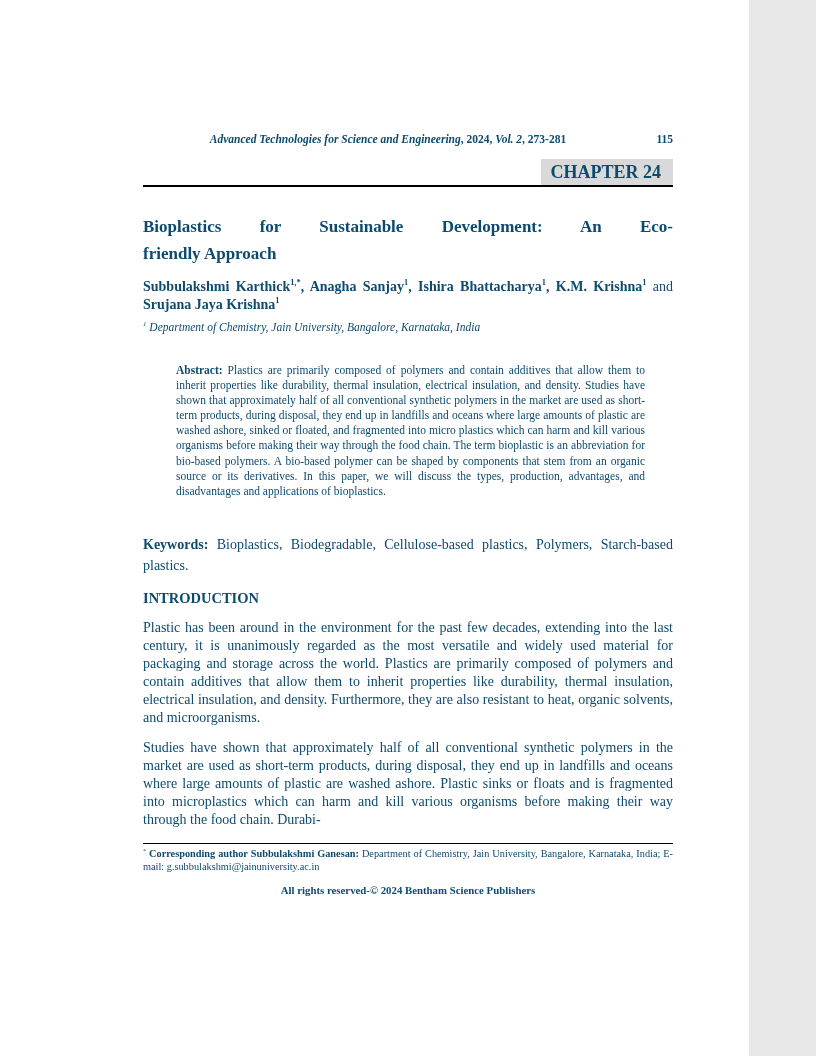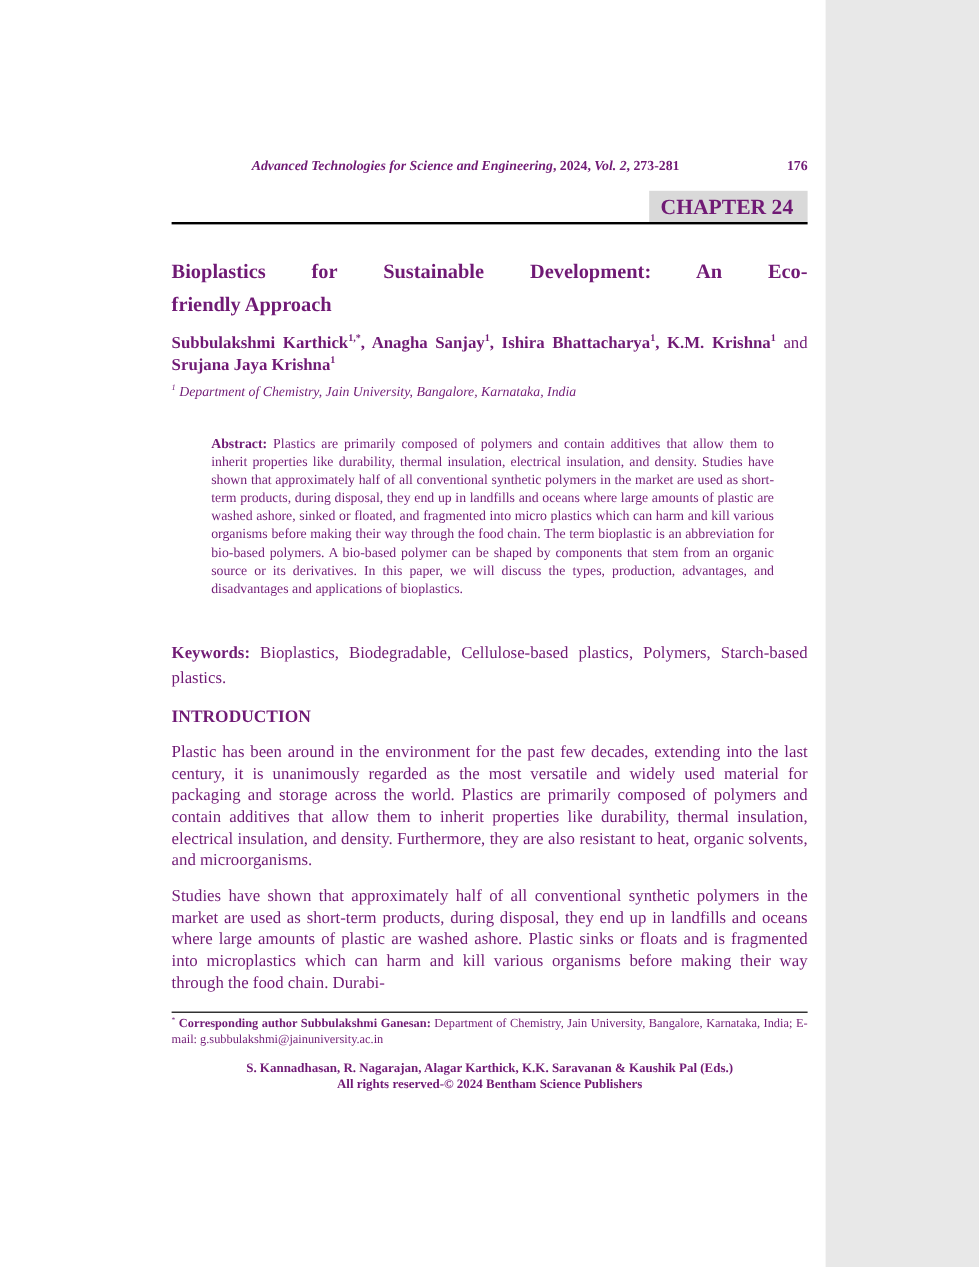--- a/index.html
+++ b/index.html
@@ -1,23 +1,23 @@
 <!DOCTYPE html>
 <html><head>
 <meta charset="utf-8">
 <style>
   * { margin: 0; padding: 0; box-sizing: border-box; }
   html, body { background: #e8e8e8; }
   .page {
     position: relative;
-    width: 688px;
+    width: 749px;
     height: 1056px;
     background: #ffffff;
     font-family: "Liberation Serif", "DejaVu Serif", serif;
-    color: #701a75;
+    color: #0c4a6e;
     overflow: hidden;
   }
   .content {
     position: absolute;
     left: 143px;
     top: 132px;
     width: 530px;
   }
   sup { font-size: 0.6em; line-height: 0; vertical-align: super; }
 
@@ -91,21 +91,21 @@
 </head>
 <body>
 
 <div class="page">
   <div class="content">
 
     <div class="running-header">
       <div class="journal-ref">
         <span class="it">Advanced Technologies for Science and Engineering</span><span>, 2024, </span><span class="it">Vol. 2</span><span>, 273-281</span>
       </div>
-      <div class="page-num">176</div>
+      <div class="page-num">115</div>
     </div>
 
     <div class="chapter-row">
       <span class="chapter-banner" style="background:#d9d9d9;">CHAPTER 24</span>
     </div>
     <div class="rule-thick"></div>
 
     <div class="title">
       <div class="title-l1">Bioplastics for Sustainable Development: An Eco-</div>
       <div class="title-l2">friendly Approach</div>
@@ -130,18 +130,17 @@
     <div class="section-heading">INTRODUCTION</div>
     <div class="para">Plastic has been around in the environment for the past few decades, extending into the last century, it is unanimously regarded as the most versatile and widely used material for packaging and storage across the world. Plastics are primarily composed of polymers and contain additives that allow them to inherit properties like durability, thermal insulation, electrical insulation, and density. Furthermore, they are also resistant to heat, organic solvents, and microorganisms.</div>
     <div class="para">Studies have shown that approximately half of all conventional synthetic polymers in the market are used as short-term products, during disposal, they end up in landfills and oceans where large amounts of plastic are washed ashore. Plastic sinks or floats and is fragmented into microplastics which can harm and kill various organisms before making their way through the food chain. Durabi-</div>
 
     <div class="footnote-rule"></div>
     <div class="footnote">
       <sup>*</sup><span class="bold"> Corresponding author Subbulakshmi Ganesan:</span><span> Department of Chemistry, Jain University, Bangalore, Karnataka, India; E-mail: g.subbulakshmi@jainuniversity.ac.in</span>
     </div>
 
     <div class="colophon">
-      <div>S. Kannadhasan, R. Nagarajan, Alagar Karthick, K.K. Saravanan &amp; Kaushik Pal (Eds.)</div>
       <div>All rights reserved-© 2024 Bentham Science Publishers</div>
     </div>
 
   </div>
 </div>
 
 </body></html>

